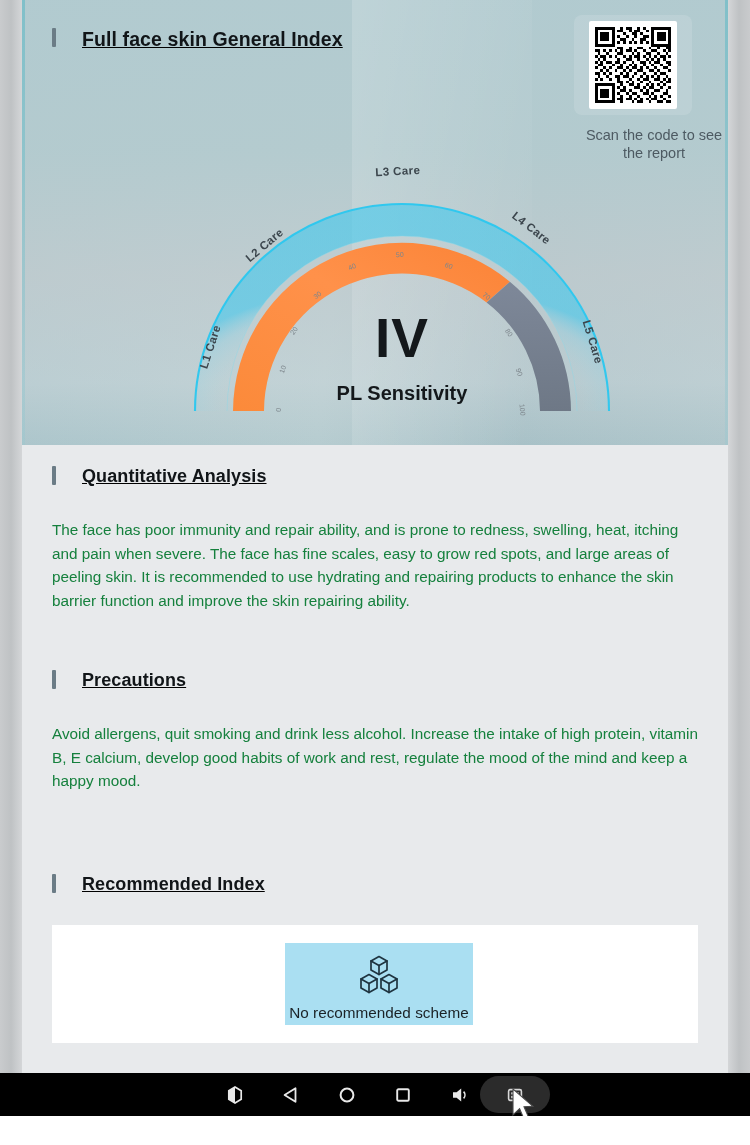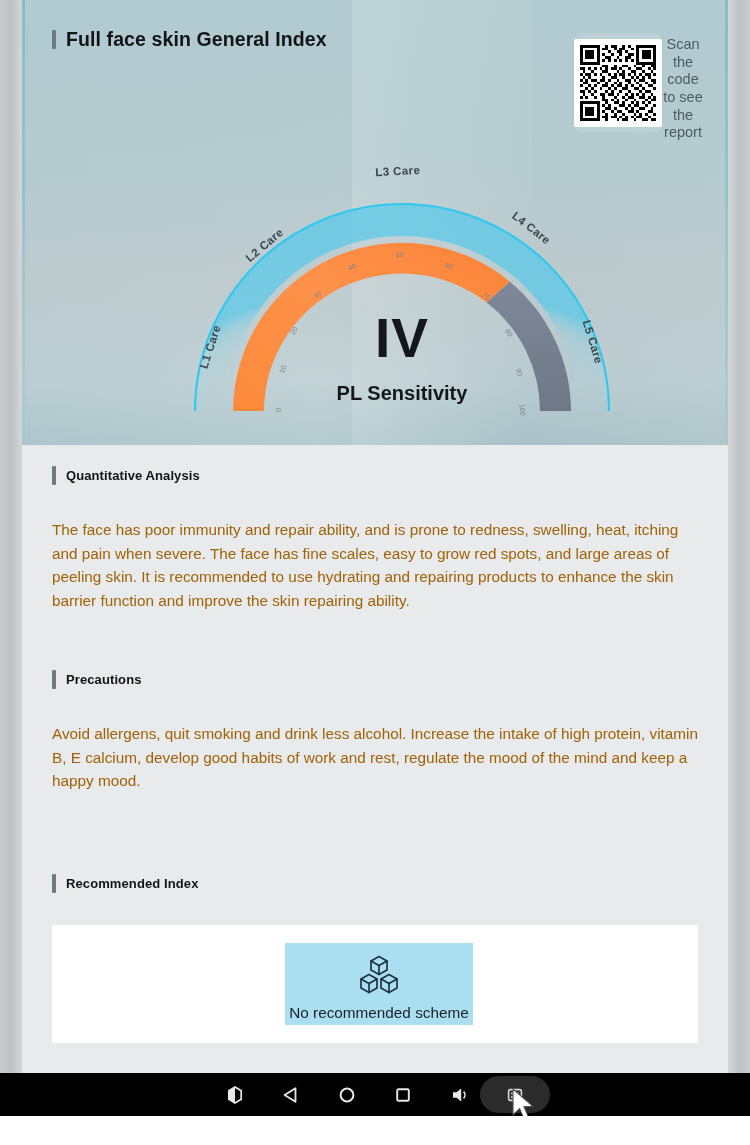--- a/index.html
+++ b/index.html
@@ -69,47 +69,48 @@
     position: absolute; left: 0; top: 0;
     width: 3px; height: 445px;
     background: linear-gradient(180deg, rgba(120,190,200,0.85), rgba(150,200,208,0.35));
   }
   .panel-edge-hi.r { left: auto; right: 0; }
 
   
   .sec-head {
     position: absolute;
     display: flex;
-    align-items: center;
-    gap: 10px;
+    align-items: flex-start;
+    gap: 26px;
+    text-decoration: underline;
   }
   .sec-bar {
     width: 4px;
     height: 19px;
     border-radius: 1px;
     background: #6b7c86;
     flex: 0 0 auto;
   }
   .sec-title {
-    font-size: 13px;
+    font-size: 18px;
     font-weight: bold;
     color: #111518;
     letter-spacing: 0.1px;
     white-space: nowrap;
   }
 
   
   .qr-wrap {
     position: absolute;
     left: 552px;
-    top: 24px;
+    top: 15px;
     width: 130px;
     display: flex;
-    flex-direction: row;
-    align-items: center;
+    flex-direction: column;
+    align-items: flex-start;
   }
   .qr-plate {
     width: 118px; height: 100px;
     border-radius: 8px;
     background: rgba(255,255,255,0.13);
     display: flex; align-items: center; justify-content: center;
   }
   .qr-code {
     width: 88px; height: 88px;
     background: #ffffff;
@@ -166,21 +167,21 @@
     fill: #7d868c;
     font-size: 7px;
     font-family: "Liberation Sans", sans-serif;
   }
 
   
   .body-copy {
     position: absolute;
     font-size: 15.3px;
     line-height: 23.6px;
-    color: #a16207;
+    color: #15803d;
   }
 
   
   .scheme-card {
     position: absolute;
     left: 30px;
     top: 925px;
     width: 646px;
     height: 118px;
     background: #ffffff;

